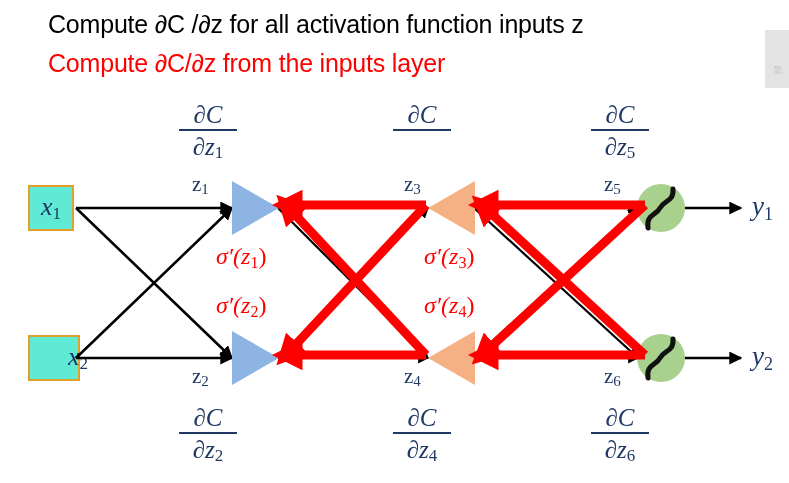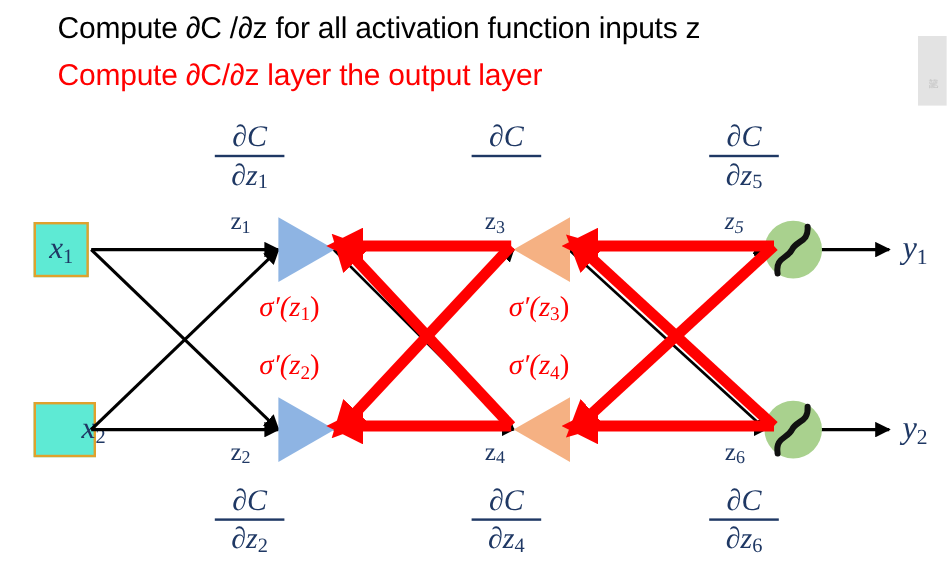--- a/index.html
+++ b/index.html
@@ -129,21 +129,21 @@
   #nodes { z-index: 3; }
   #redlayer { z-index: 4; }
   .lbl-layer { z-index: 6; }
 </style>
 </head>
 <body>
 
 <div id="stage">
 
   <div class="hdr" id="hdr-line-1">Compute ∂C /∂z for all activation function inputs z</div>
-  <div class="hdr" id="hdr-line-2">Compute ∂C/∂z layer the output layer</div>
+  <div class="hdr" id="hdr-line-2">Compute ∂C/∂z from the inputs layer</div>
 
   <div id="side-tab">笔記</div>
 
   <svg id="edges" width="789" height="483">
     <defs>
       <marker id="ah-black" viewBox="0 0 10 10" refX="9" refY="5" markerWidth="5" markerHeight="5" orient="auto-start-reverse">
         <path d="M 0 0 L 10 5 L 0 10 z" fill="#000000"></path>
       </marker>
       <marker id="ah-red" viewBox="0 0 10 10" refX="5.4" refY="5" markerWidth="3.4" markerHeight="3.4" orient="auto-start-reverse">
         <path d="M 0 0 L 10 5 L 0 10 z" fill="#ff0000"></path>
@@ -216,21 +216,21 @@
       <span><span>x</span><span class="idx">2</span></span>
     </div>
 
     <div class="ylab" style="left:752px; top:187px;"><span>y</span><span class="idx">1</span></div>
     <div class="ylab" style="left:752px; top:337px;"><span>y</span><span class="idx">2</span></div>
 
     <div class="zlab" style="left:192px; top:168px;"><span>z</span><span class="idx">1</span></div>
     <div class="zlab" style="left:192px; top:360px;"><span>z</span><span class="idx">2</span></div>
     <div class="zlab" style="left:404px; top:168px;"><span>z</span><span class="idx">3</span></div>
     <div class="zlab" style="left:404px; top:360px;"><span>z</span><span class="idx">4</span></div>
-    <div class="zlab" style="left:604px; top:168px;font-style:italic;"><span>z</span><span class="idx">5</span></div>
+    <div class="zlab" style="left:604px; top:168px;"><span>z</span><span class="idx">5</span></div>
     <div class="zlab" style="left:604px; top:360px;"><span>z</span><span class="idx">6</span></div>
 
     <div class="frac" style="left:172px; top:97px;">
       <div class="num">∂C</div>
       <div class="bar"></div>
       <div class="den"><span>∂z</span><span class="idx">1</span></div>
     </div>
     <div class="frac" style="left:386px; top:97px;">
       <div class="num">∂C</div>
       <div class="bar"></div>

